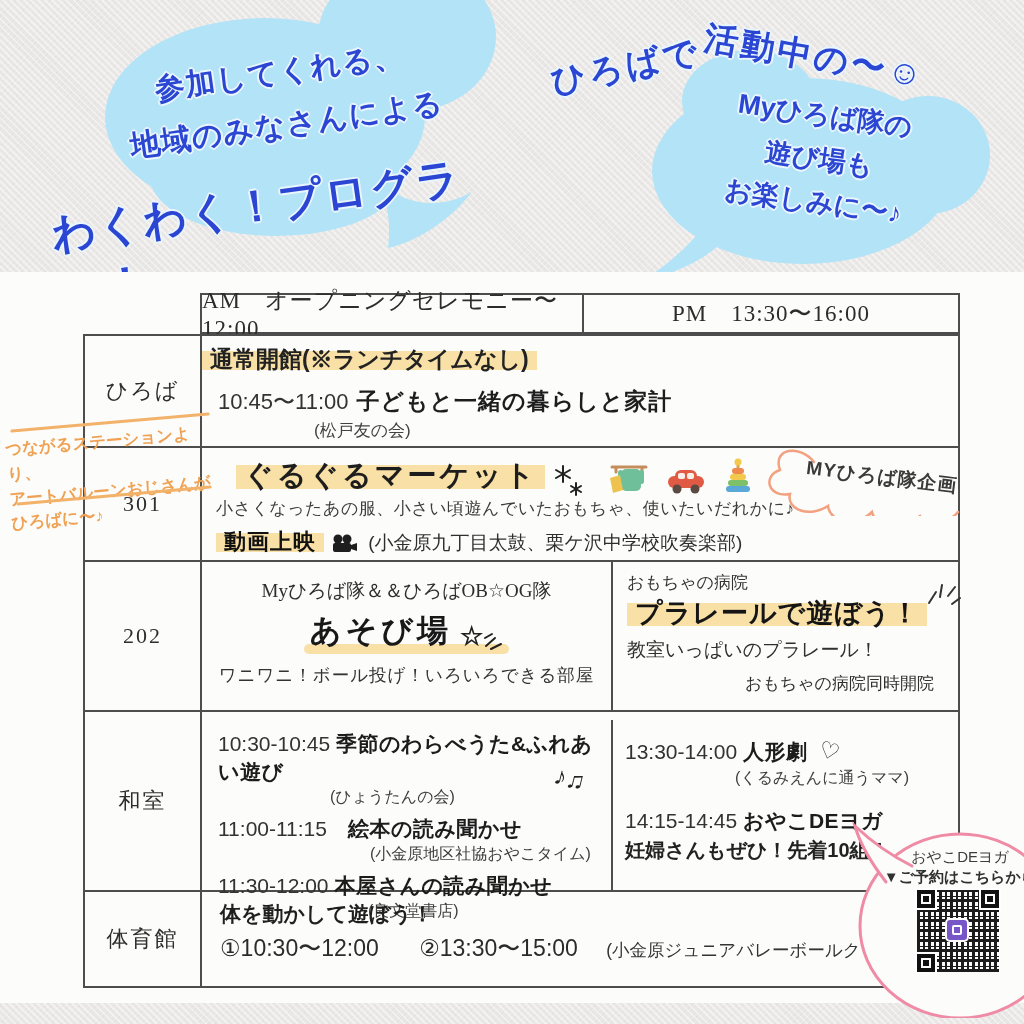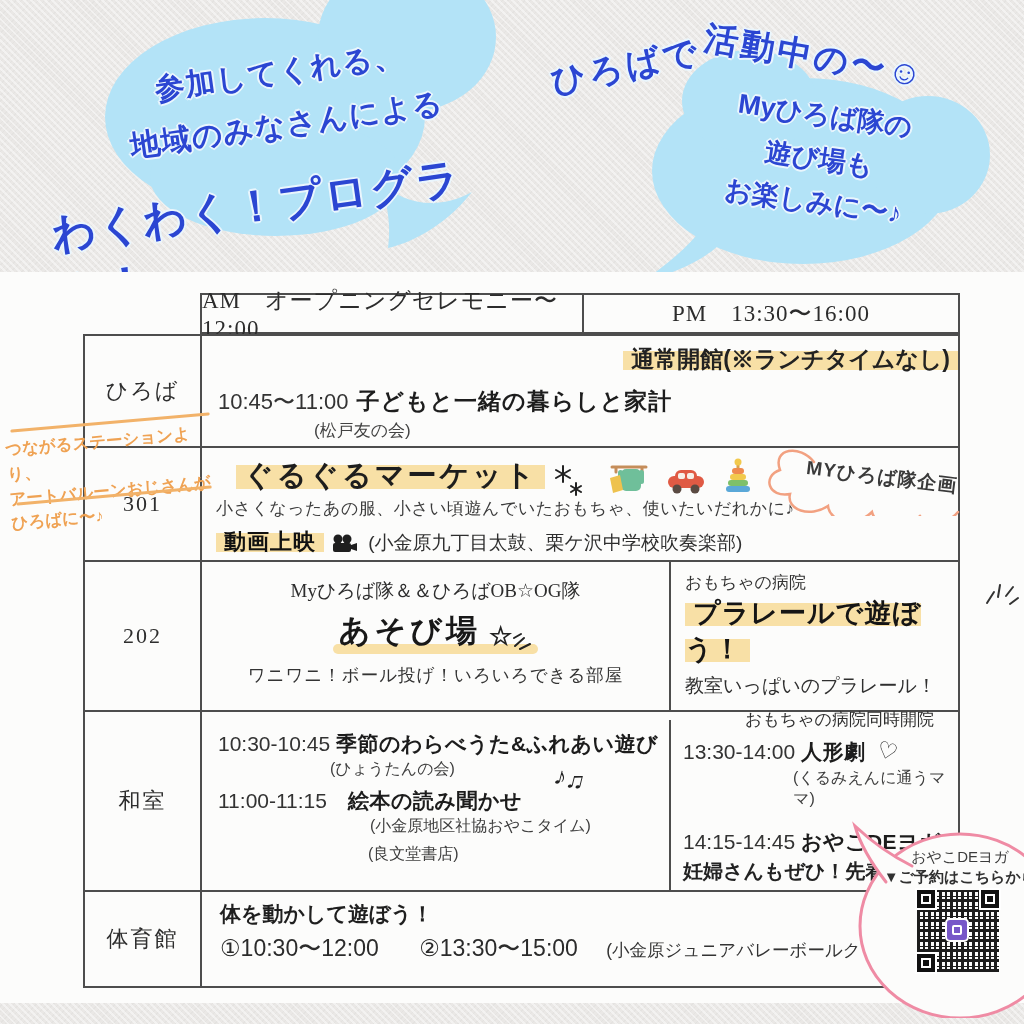--- a/index.html
+++ b/index.html
@@ -37,25 +37,25 @@
   
   .tbl{position:absolute;left:83px;top:334px;width:877px;height:654px;border:2px solid #4d4d4d;
     box-sizing:border-box;display:flex;flex-direction:column;background:#fcfcfb;}
   .trow{display:flex;box-sizing:border-box;}
   .trow + .trow{border-top:2px solid #4d4d4d;}
   .r1{height:110px;} .r2{height:114px;} .r3{height:150px;} .r4{height:180px;} .r5{flex:1;}
   .rlabel{width:117px;border-right:2px solid #4d4d4d;box-sizing:border-box;display:flex;
     align-items:center;justify-content:center;font-family:"Liberation Serif", serif;
     font-size:22px;color:#2e2e2e;letter-spacing:2px;}
   .rcontent{flex:1;position:relative;}
-  .half-am{width:469px;border-right:2px solid #4d4d4d;box-sizing:border-box;position:relative;}
+  .half-am{width:411px;border-right:2px solid #4d4d4d;box-sizing:border-box;position:relative;}
   .half-pm{flex:1;position:relative;}
   .hl{background:linear-gradient(180deg, rgba(0,0,0,0) 18%, #f8e0a6 18% 94%, rgba(0,0,0,0) 94%);padding:0 8px;}
   
-  .banner{text-align:right;margin-top:8px;font-size:23px;font-weight:bold;color:#222;}
+  .banner{text-align:left;margin-top:8px;font-size:23px;font-weight:bold;color:#222;}
   .h-entry{margin:11px 0 0 16px;font-size:22px;color:#333;}
   .h-entry b{font-size:23px;color:#1d1d1d;margin-left:8px;letter-spacing:1px;}
   .h-org{margin:2px 0 0 112px;font-size:17px;color:#424242;}
   
   .r301-line1{position:relative;margin:8px 0 0 14px;height:40px;padding-left:20px;}
   .g-title{font-size:29px;font-weight:bold;color:#1d1d1d;letter-spacing:3px;}
   .icon-trio{position:absolute;left:392px;top:2px;display:flex;gap:16px;align-items:flex-end;}
   .r301-desc{margin:1px 16px 0 14px;font-size:17px;color:#3c3c3c;letter-spacing:.5px;}
   .r301-line3{margin:7px 0 0 14px;font-size:20px;color:#2e2e2e;}
   .vid{font-weight:bold;font-size:22px;color:#111;letter-spacing:1px;}
@@ -272,20 +272,21 @@
       </div>
 
       <div class="trow r4">
         <div class="rlabel">和室</div>
         <div class="rcontent" style="display:flex;">
           <div class="half-am wam">
             <div class="we-line"><span>10:30-10:45</span> <b>季節のわらべうた&amp;ふれあい遊び</b></div>
             <div class="we-org o1">(ひょうたんの会)</div>
             <div class="we-line"><span>11:00-11:15</span>　<b>絵本の読み聞かせ</b></div>
             <div class="we-org o2">(小金原地区社協おやこタイム)</div>
+            <div class="we-line"><span>11:30-12:00</span> <b>本屋さんの読み聞かせ</b></div>
             <div class="we-org o3">(良文堂書店)</div>
             <span class="mnotes">♪♫</span>
           </div>
           <div class="half-pm wpm">
             <div class="we-line"><span>13:30-14:00</span> <b>人形劇</b><span class="heart">♡</span></div>
             <div class="wpm-org">(くるみえんに通うママ)</div>
             <div class="we-line wpm-e2"><span>14:15-14:45</span> <b>おやこDEヨガ</b></div>
             <div class="wpm-note">妊婦さんもぜひ！先着10組！</div>
           </div>
         </div>

